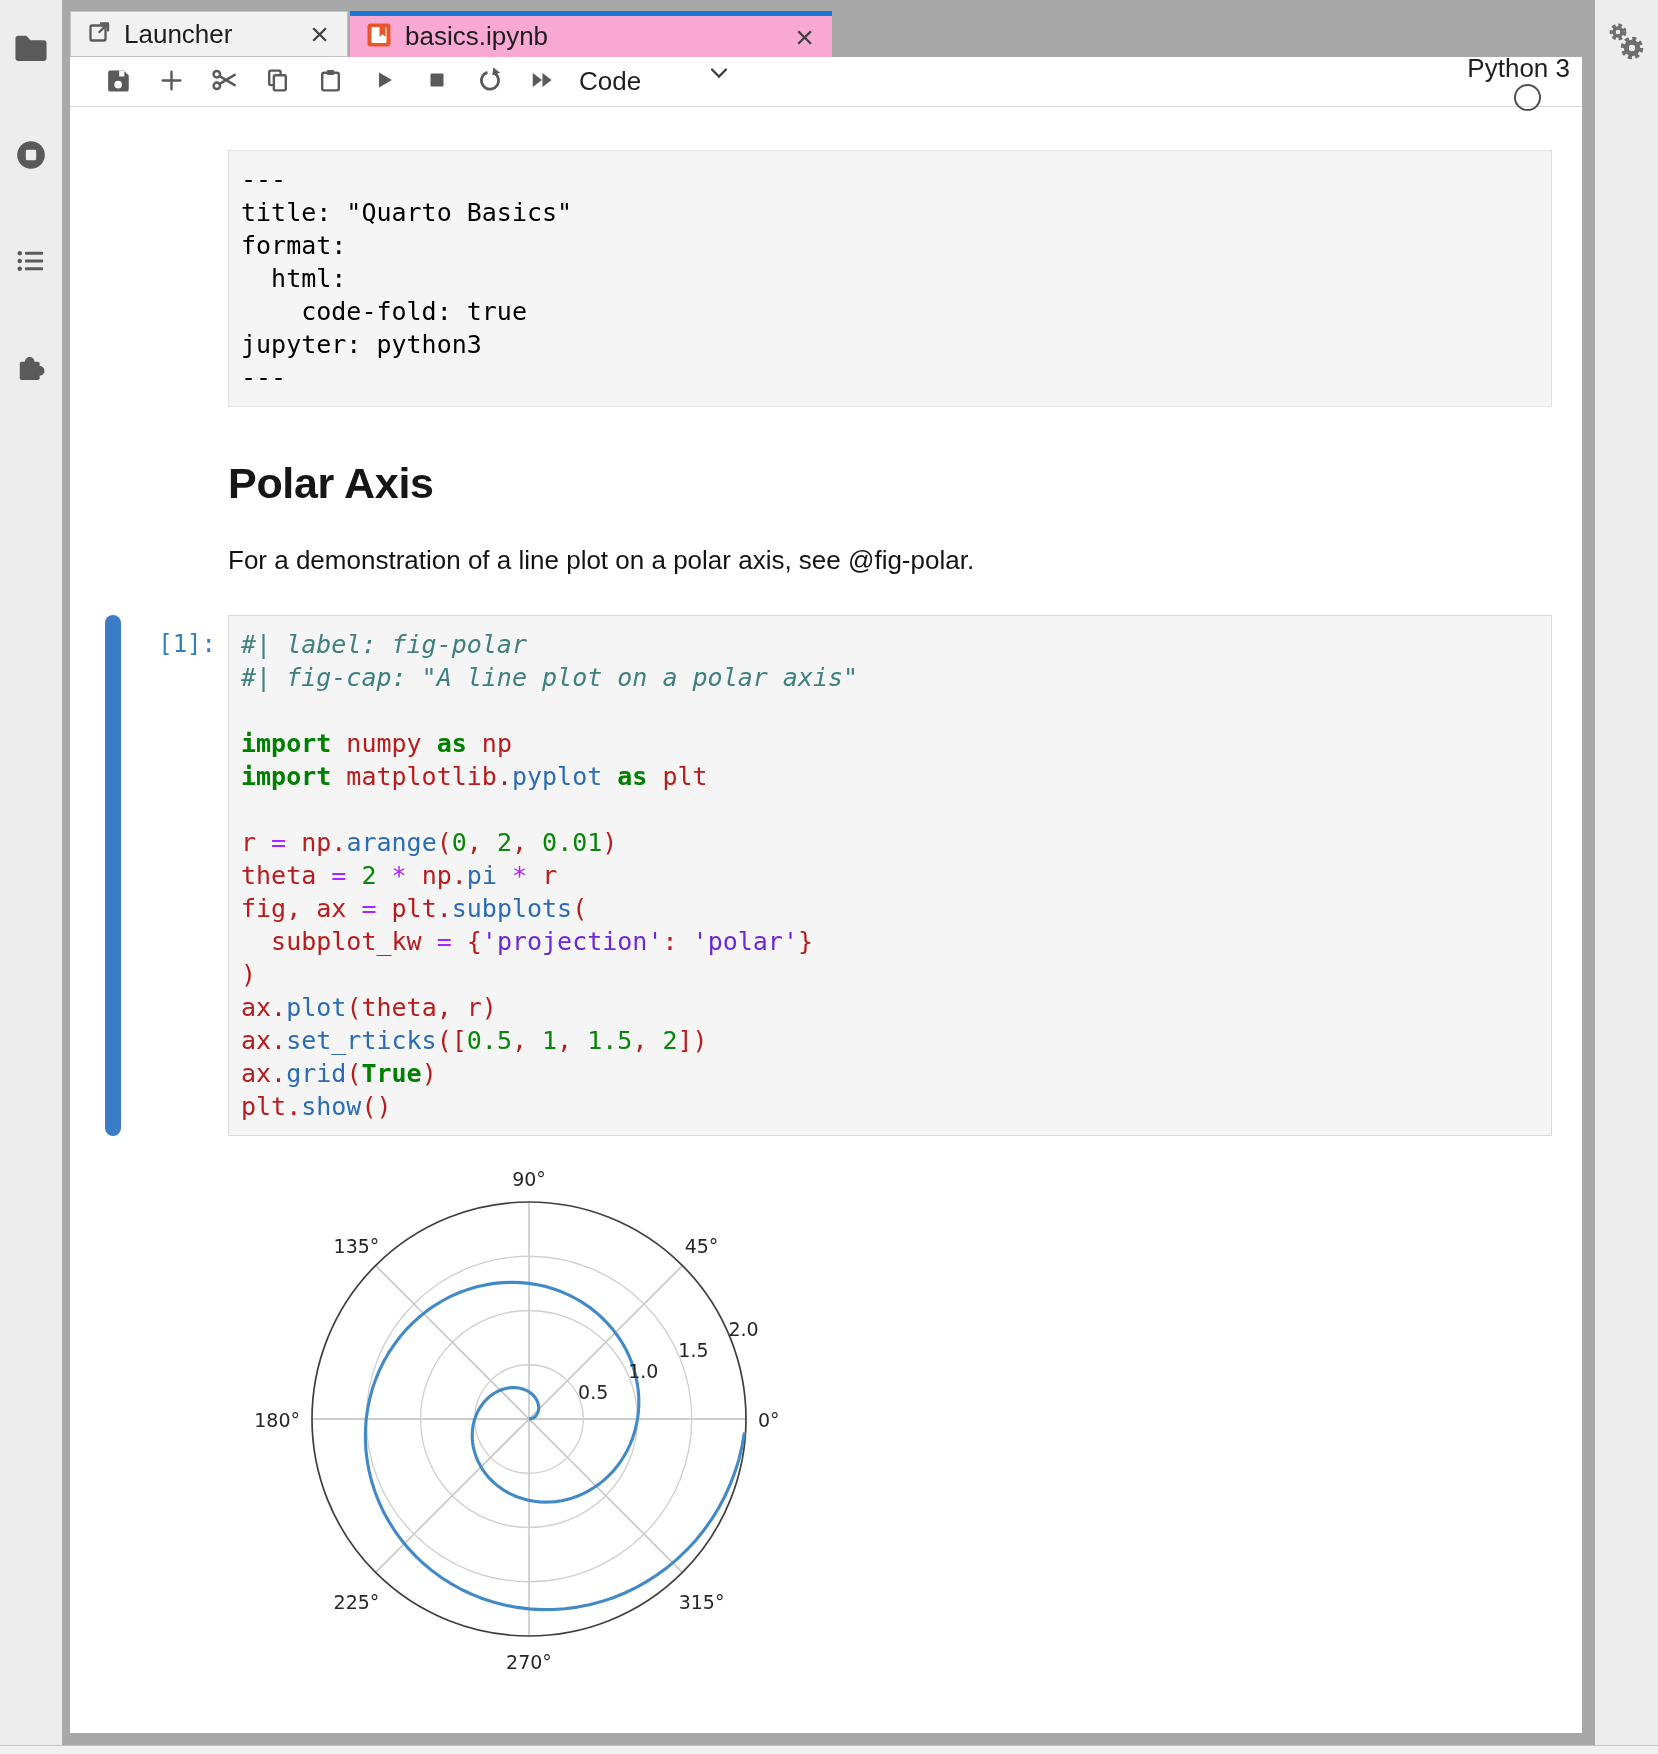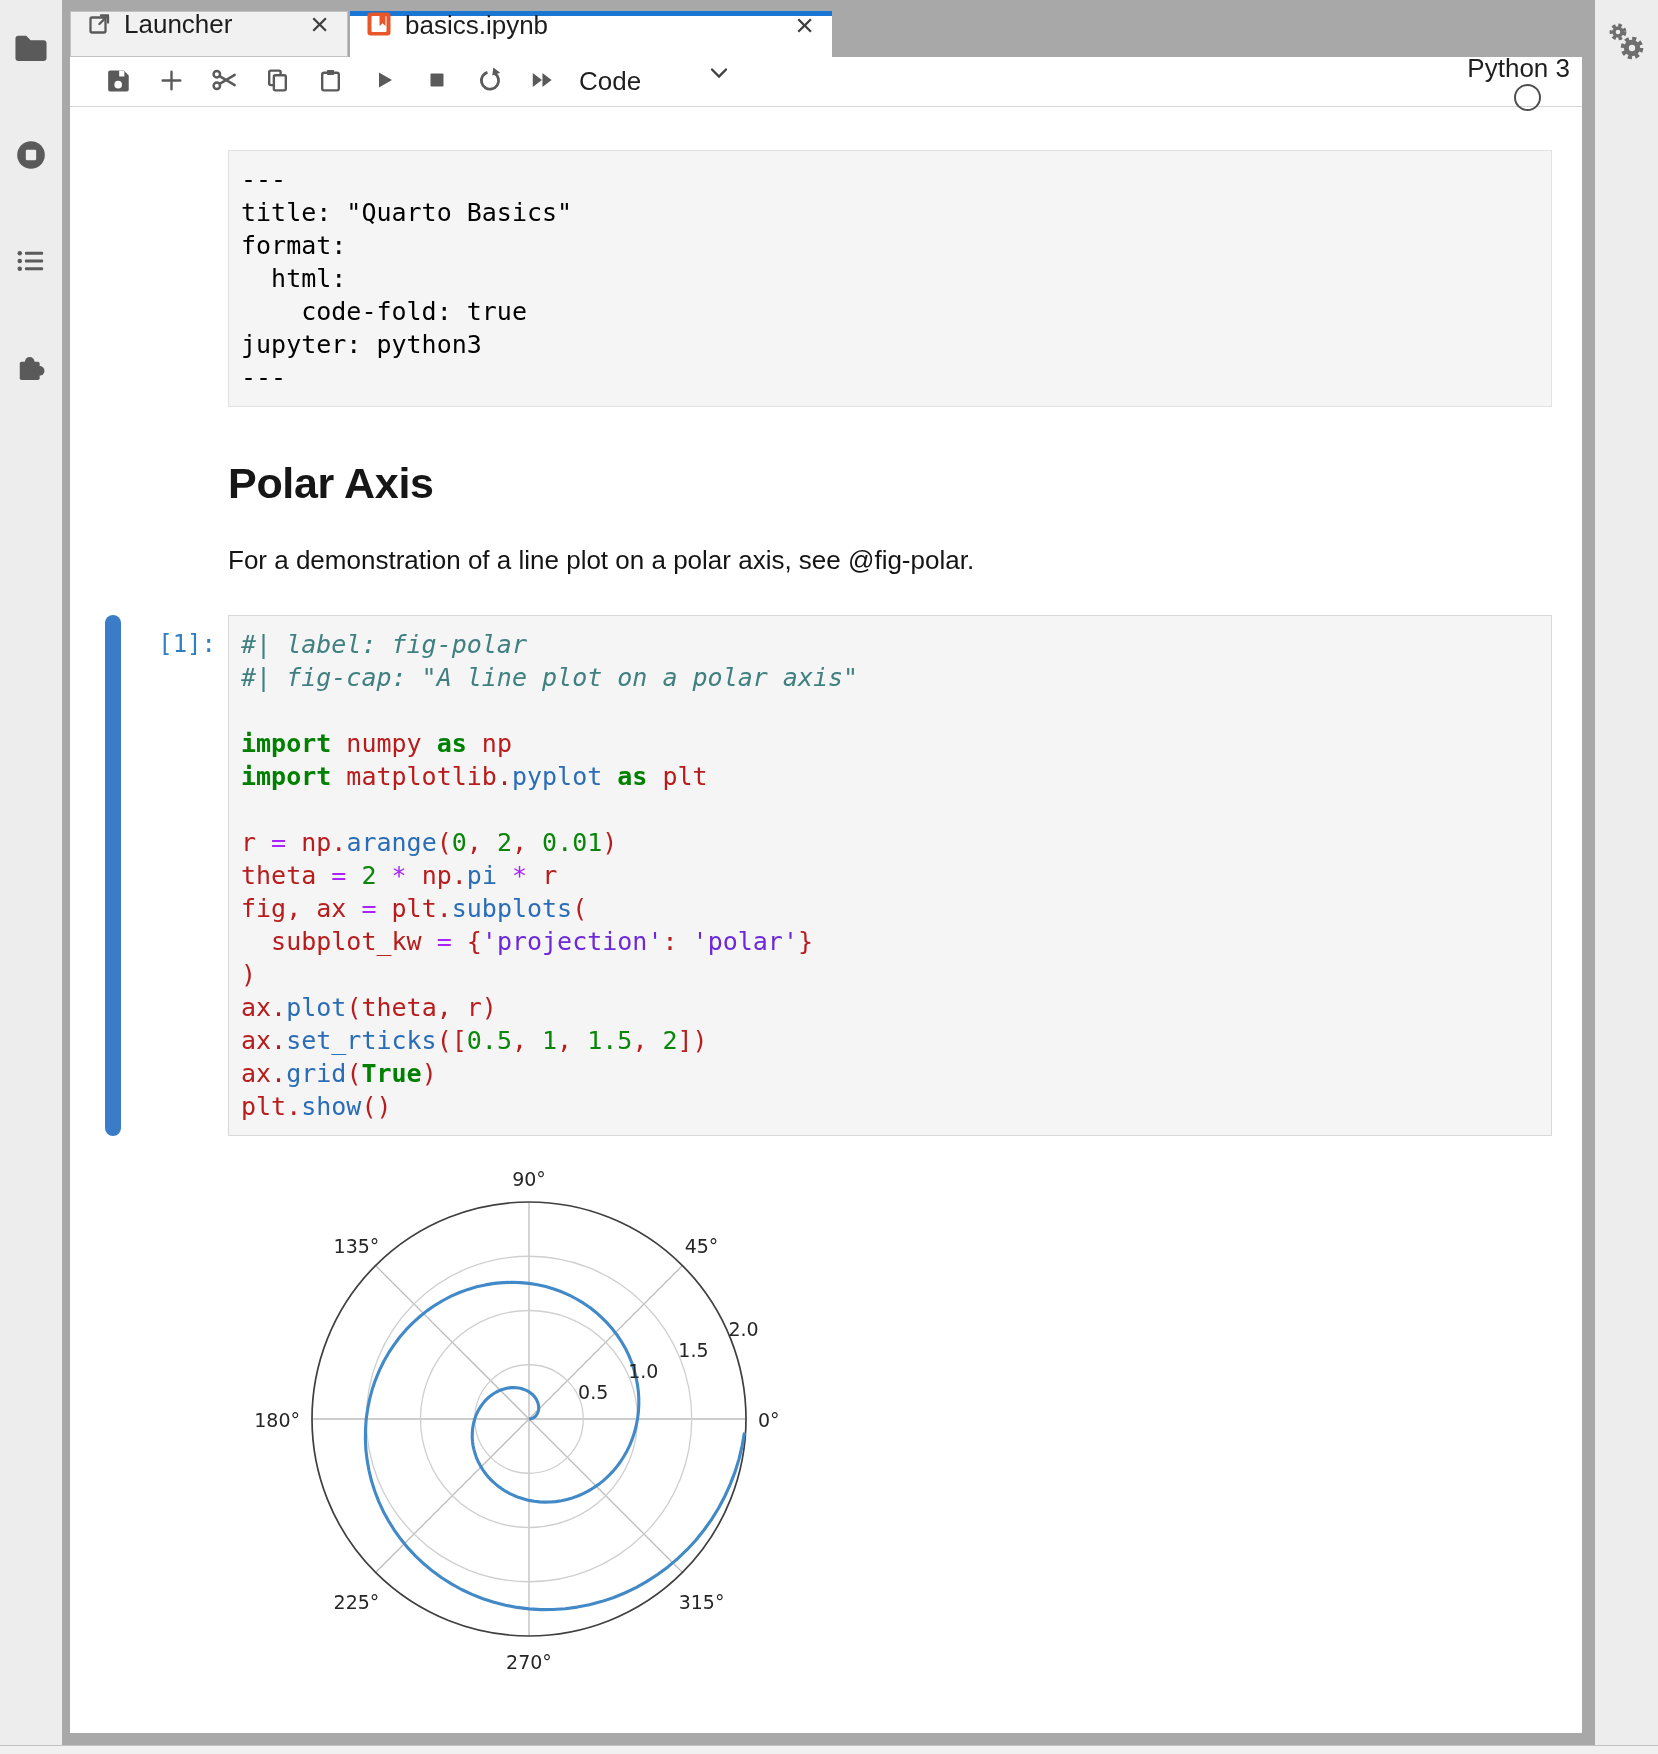--- a/index.html
+++ b/index.html
@@ -14,23 +14,23 @@
   
   .right-strip{position:absolute;right:0;top:0;width:63px;height:100%;background:#ededed;z-index:3;
                display:flex;justify-content:center;align-items:flex-start;padding-top:24px;box-sizing:border-box;}
 
   
   .status-strip{position:absolute;left:0;bottom:0;width:100%;height:8px;background:#f0f0f0;border-top:1px solid #c2c2c2;z-index:4;}
 
   
   .main-panel{position:absolute;left:70px;top:11px;width:1512px;height:1721px;}
   .tab-bar{height:46px;display:flex;}
-  .tab{box-sizing:border-box;display:flex;align-items:flex-end;padding:16px 16px;cursor:pointer;}
+  .tab{box-sizing:border-box;display:flex;align-items:center;padding:16px 16px;cursor:pointer;}
   .tab-launcher{width:278px;background:#f1f1f1;border:1px solid #c2c2c2;}
-  .tab-active{width:482px;background:#ffffff;border-top:5px solid #1976d2;margin-left:2px;}
+  .tab-active{width:482px;background:#f9a8d4;border-top:5px solid #1976d2;margin-left:2px;}
   .tab-label{font-size:26px;color:#1d1d1d;margin-left:13px;white-space:nowrap;}
   .tab-close{margin-left:auto;font-size:32px;font-weight:300;color:#3f3f3f;line-height:1;background:none;border:none;padding:0 2px;cursor:pointer;}
 
   .toolbar{height:49px;background:#fff;border-bottom:1px solid #d7d7d7;display:flex;align-items:center;padding:0 10px 0 22px;}
   .tbtn{background:none;border:none;width:53px;height:44px;display:flex;align-items:center;justify-content:center;cursor:pointer;padding:0;}
   .cell-type{display:flex;align-items:flex-start;margin-left:10px;cursor:pointer;}
   .cell-type-label{font-size:26px;color:#1f1f1f;}
   .cell-type .chev{margin-left:68px;display:flex;}
   .tb-spacer{flex:1;}
   .kernel{display:flex;align-items:center;margin-right:2px;cursor:pointer;flex-direction:column;}

